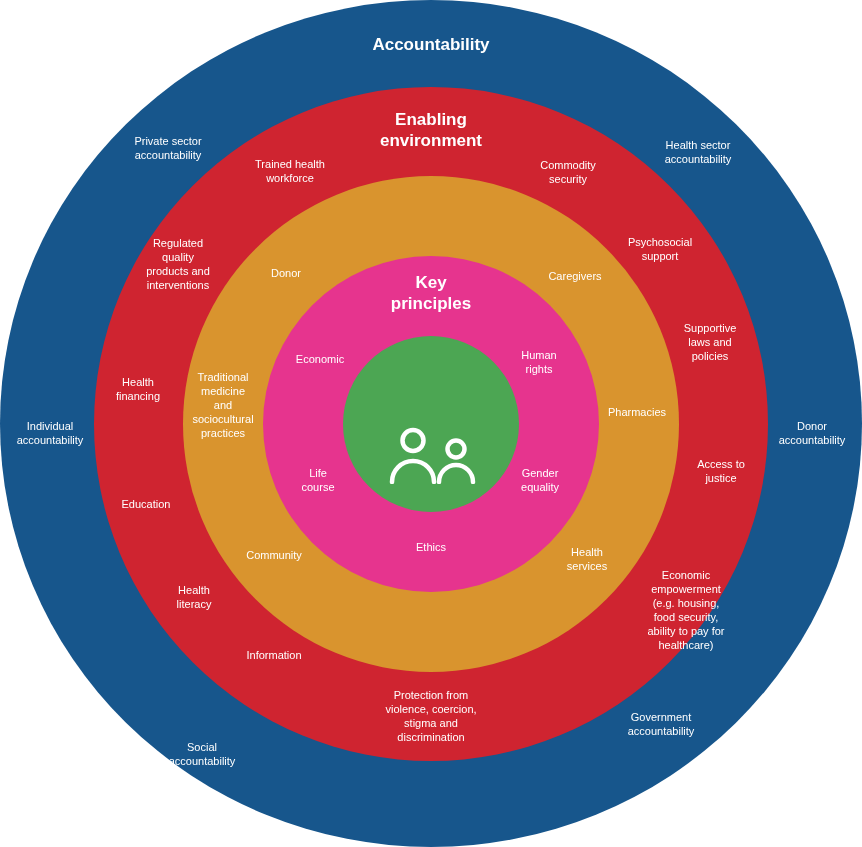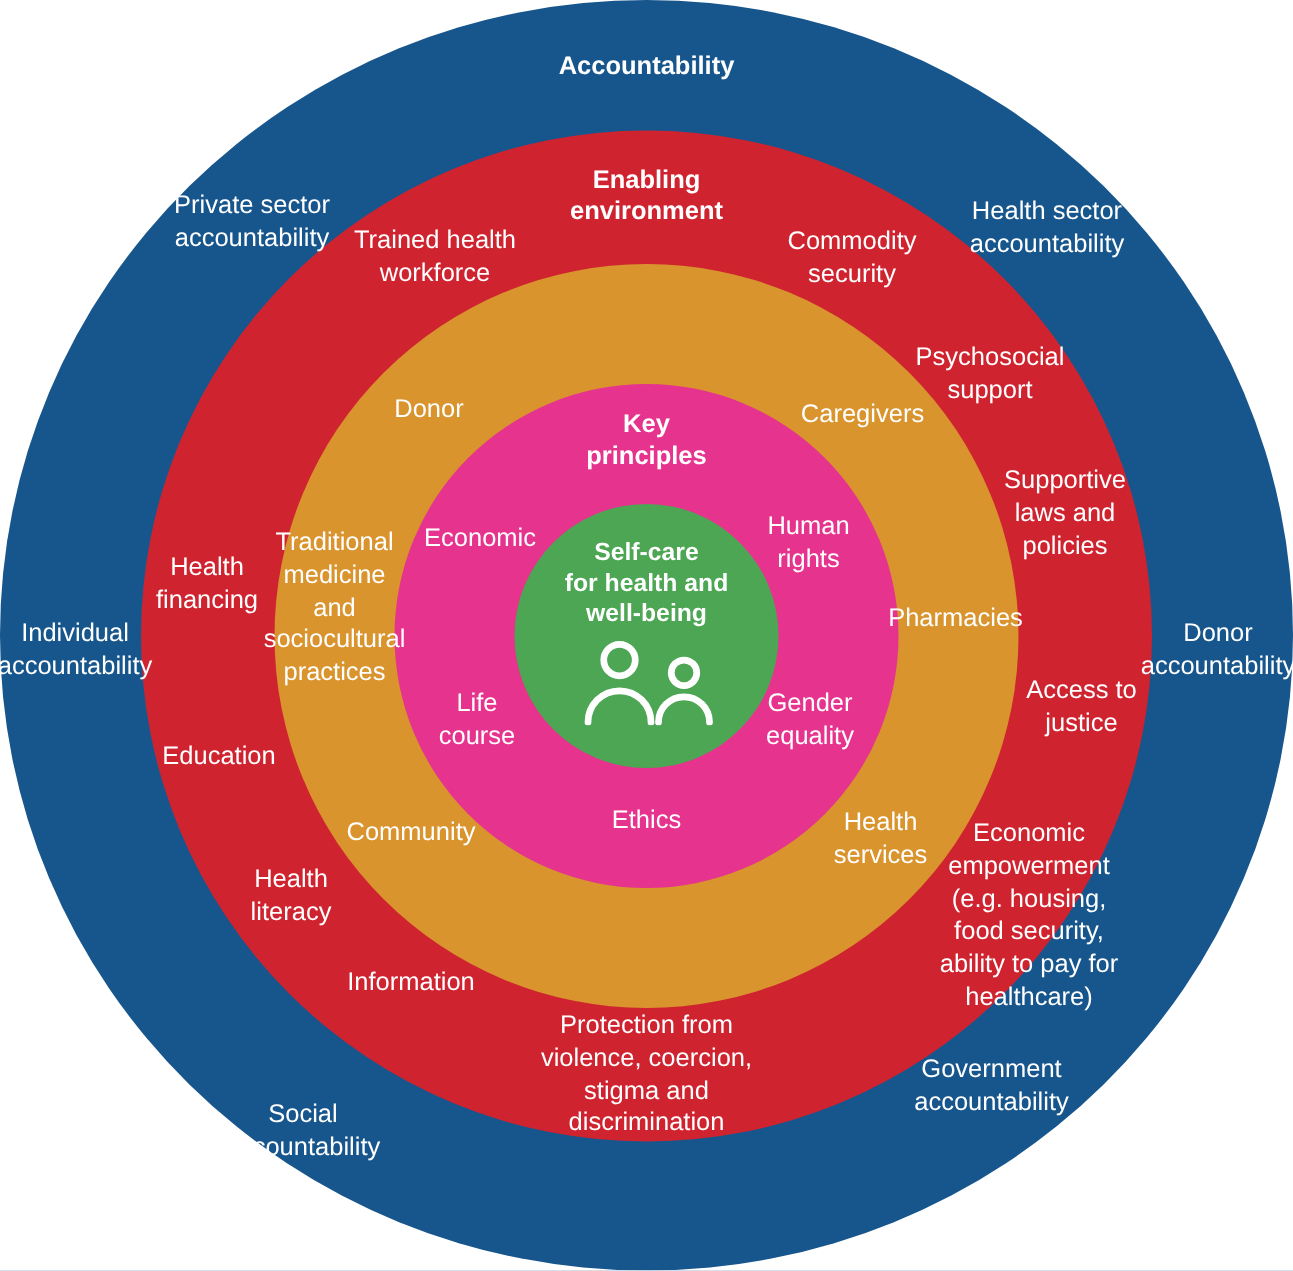--- a/index.html
+++ b/index.html
@@ -19,21 +19,21 @@
     position: absolute;
     border-radius: 50%;
   }
   .label {
     position: absolute;
     transform: translate(-50%, -50%);
     color: #ffffff;
     text-align: center;
     white-space: pre-line;
     width: max-content;
-    font-size: 17px;
+    font-size: 11px;
     line-height: 1.28;
     z-index: 10;
   }
   .ring-title {
     font-size: 17px;
     font-weight: bold;
     line-height: 1.22;
   }
   .center-circle {
     position: absolute;
@@ -53,23 +53,20 @@
     top: 457px;
     transform: translate(-50%, -50%);
     z-index: 10;
   }
 </style>
 </head>
 <body>
 
 <div class="stage" style="width: 862px; height: 847px; background: rgb(255, 255, 255);">
   <div class="center-circle" style="left: 343px; top: 335.5px; width: 176px; height: 176px; background: rgb(76, 166, 83);"></div>
-  <div class="label center-label">Self-care
-for health and
-well-being</div>
   <div class="people">
     <svg width="108" height="58" viewBox="0 0 108 58" aria-hidden="true">
       <g fill="none" stroke="#ffffff" stroke-width="4.5" stroke-linecap="round">
         <circle cx="36" cy="14.5" r="10.5"></circle>
         <path d="M15 56 a21 21 0 0 1 42 0"></path>
         <circle cx="79" cy="23" r="8.5"></circle>
         <path d="M62 56 a17 17 0 0 1 34 0"></path>
       </g>
     </svg>
   </div>
@@ -87,20 +84,24 @@
 accountability</div>
     <div class="label" style="left: 661px; top: 724px;">Government
 accountability</div>
     <div class="ring" style="left: 94px; top: 86.5px; width: 674px; height: 674px; background: rgb(207, 36, 48); z-index: 2;"></div>
     <div class="label ring-title" style="left: 431px; top: 131px;">Enabling
 environment</div>
     <div class="label" style="left: 290px; top: 171px;">Trained health
 workforce</div>
     <div class="label" style="left: 568px; top: 172px;">Commodity
 security</div>
+    <div class="label" style="left: 178px; top: 264px;">Regulated
+quality
+products and
+interventions</div>
     <div class="label" style="left: 660px; top: 249px;">Psychosocial
 support</div>
     <div class="label" style="left: 138px; top: 389px;">Health
 financing</div>
     <div class="label" style="left: 710px; top: 342px;">Supportive
 laws and
 policies</div>
     <div class="label" style="left: 146px; top: 504px;">Education</div>
     <div class="label" style="left: 721px; top: 471px;">Access to
 justice</div>

